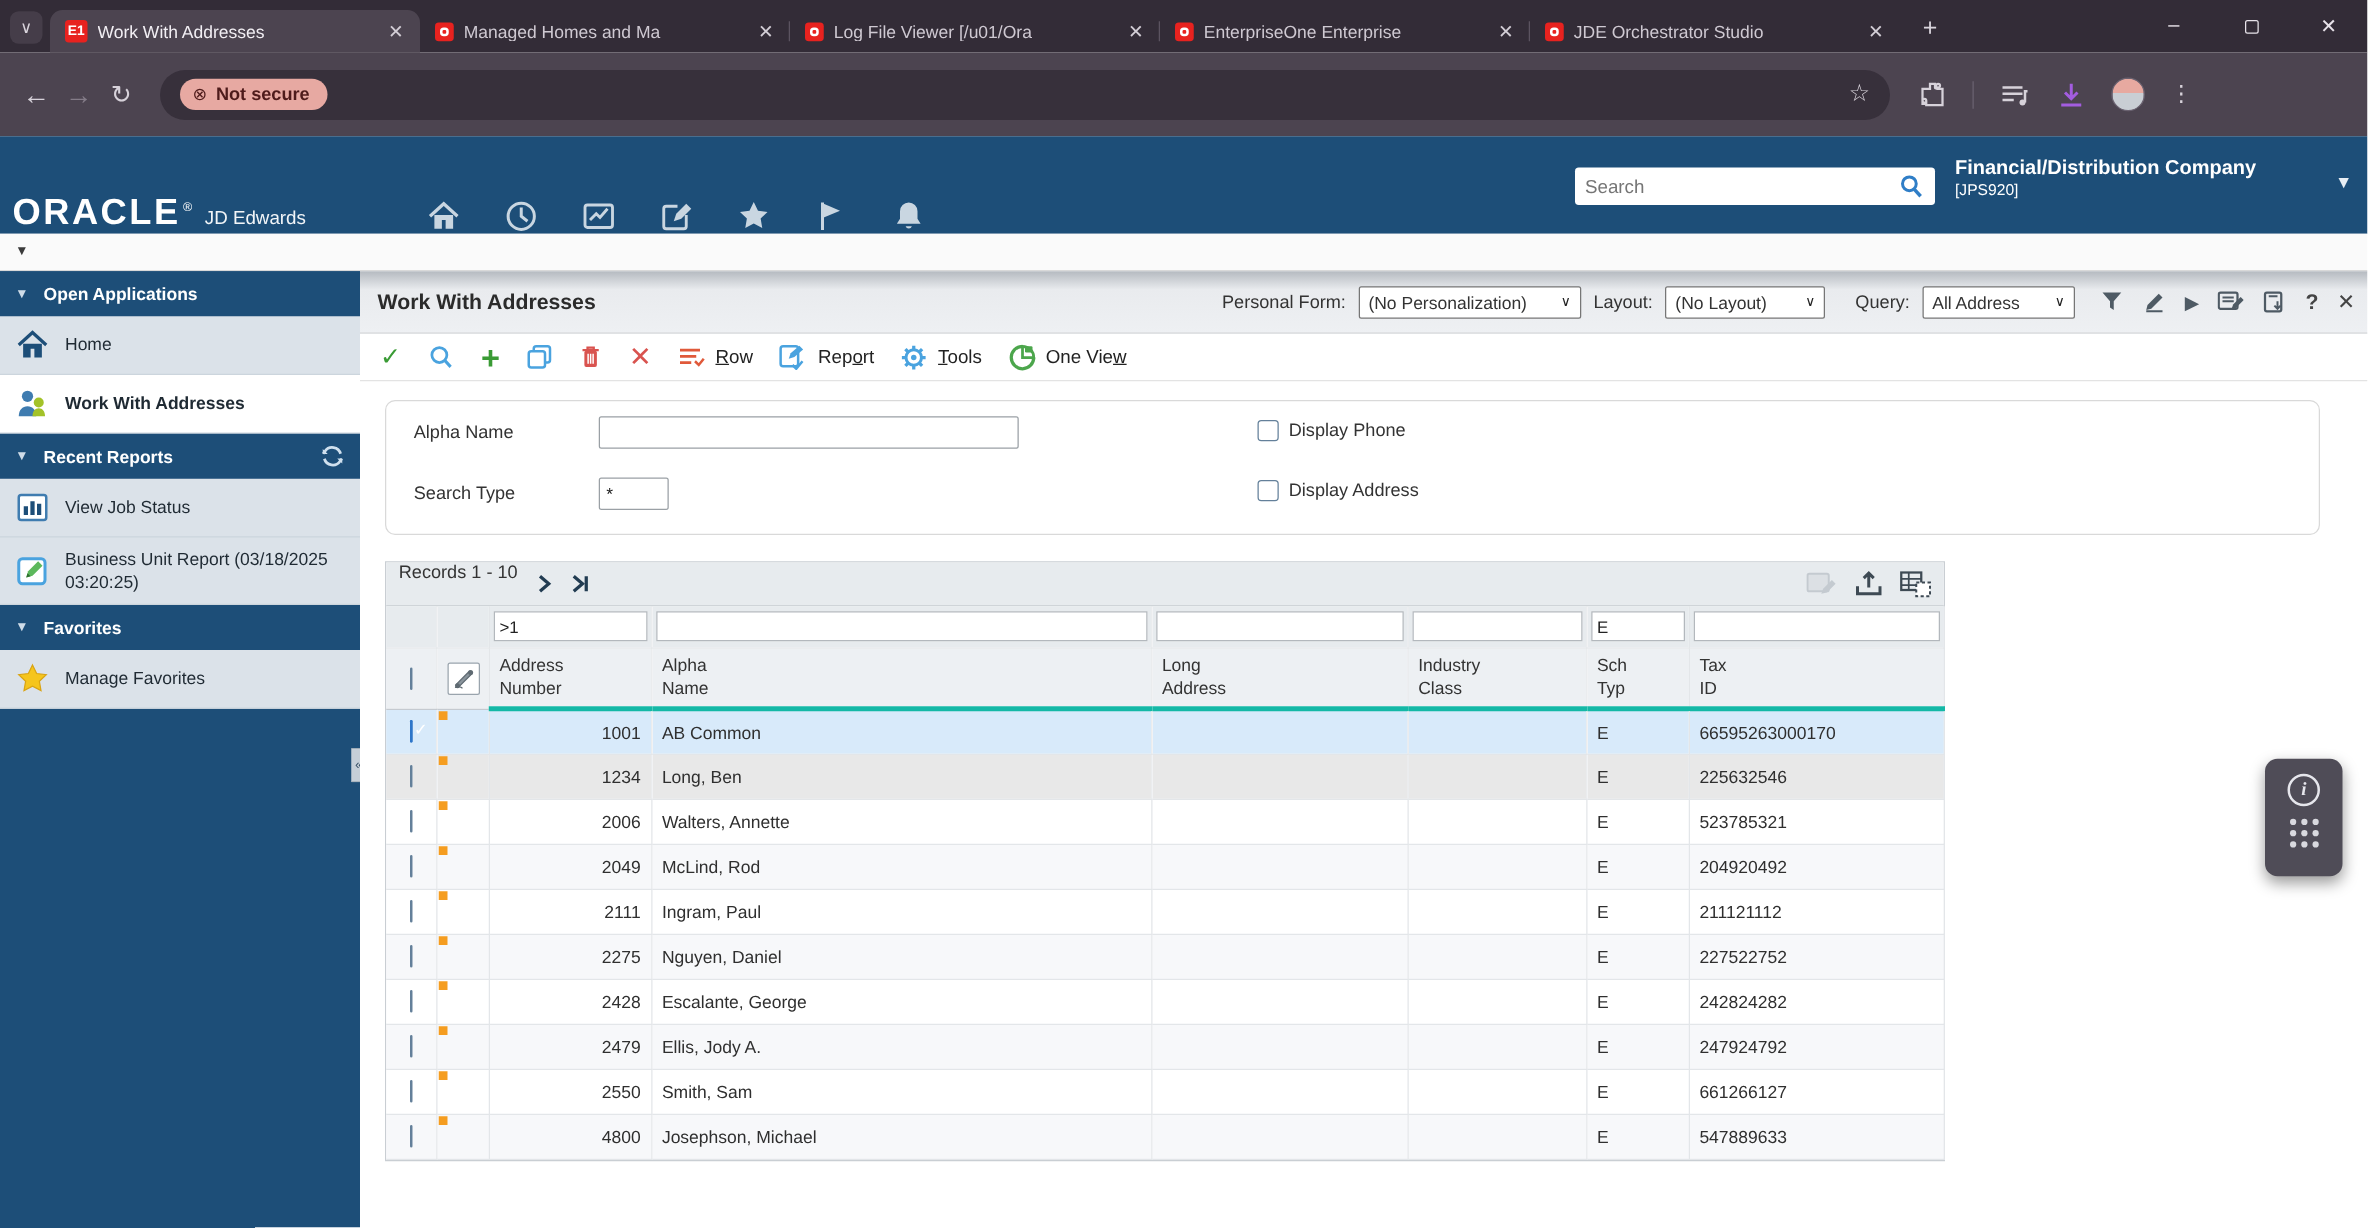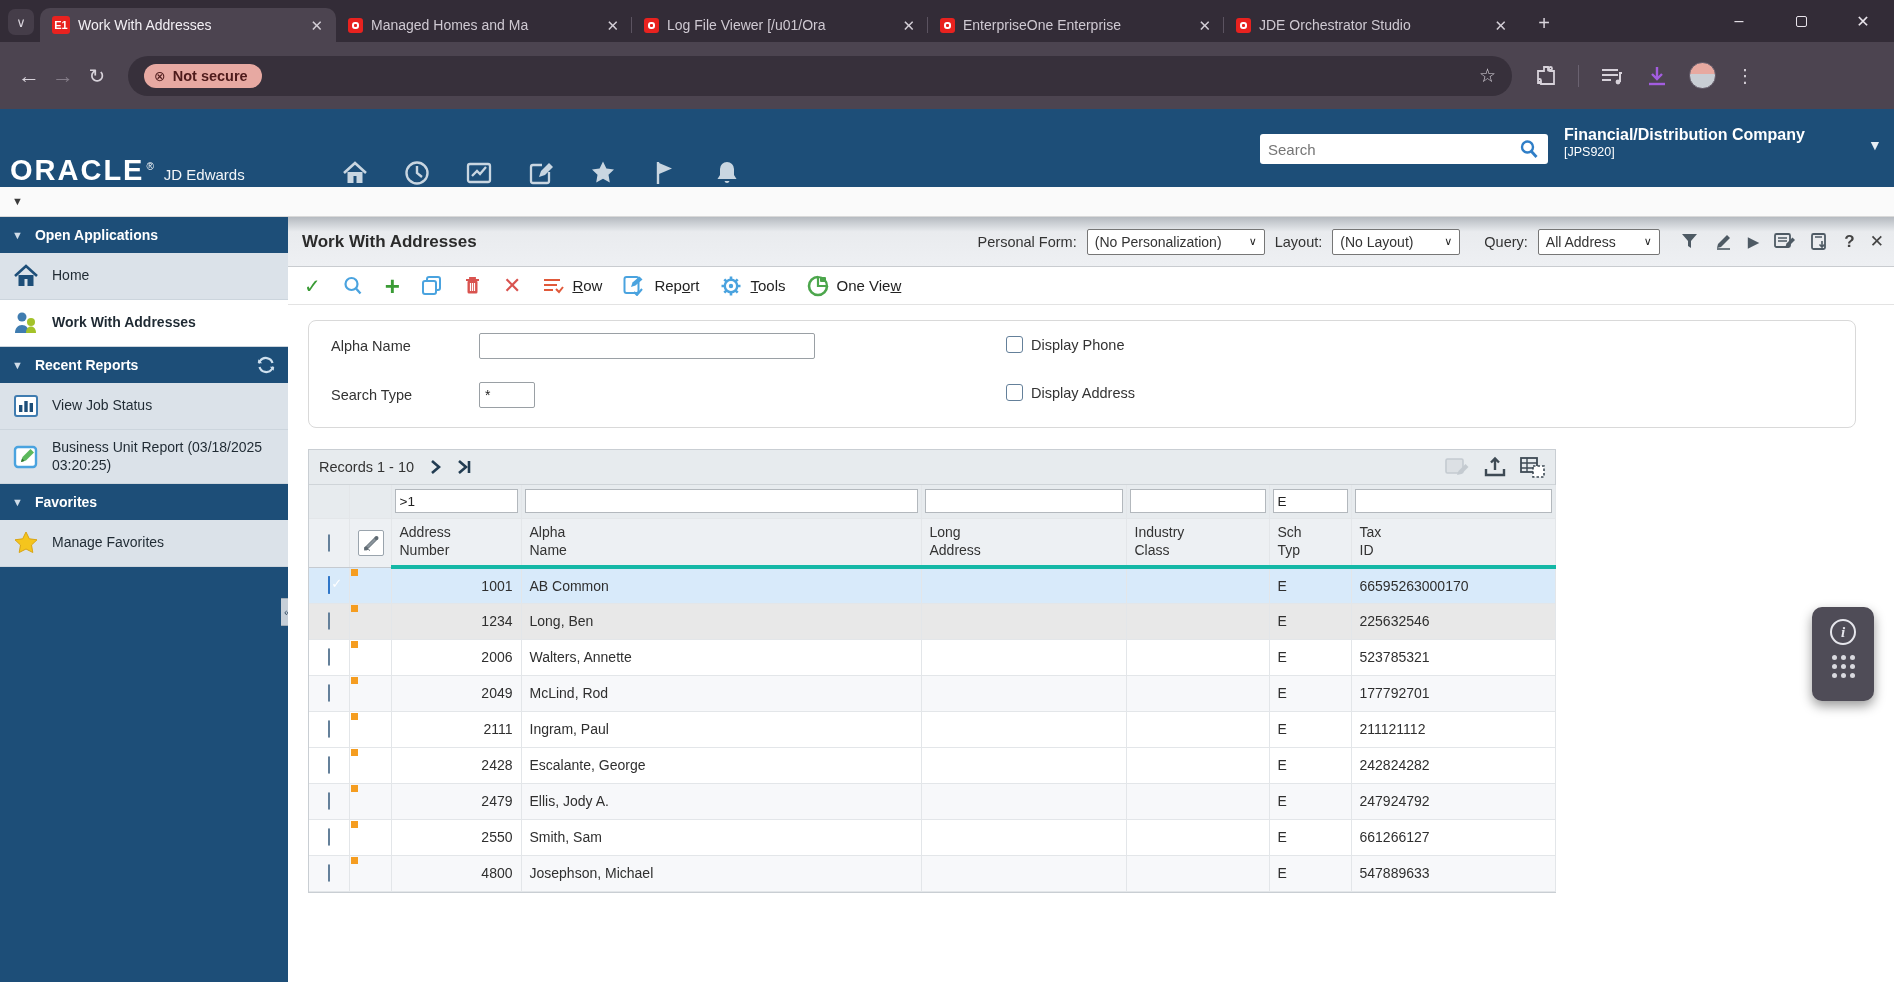--- a/index.html
+++ b/index.html
@@ -117,21 +117,21 @@
   .fp-input { position:absolute; height:26px; border:1px solid #9aa0a5; border-radius:2px;
     font-size:14px; padding:0 5px; font-family:"Liberation Sans","DejaVu Sans",sans-serif; color:#222; outline:none; }
   .chk-row { position:absolute; display:flex; align-items:center; gap:8px; font-size:14.5px; color:#333; }
   .cb { width:17px; height:17px; border:1.5px solid #64809a; border-radius:3px; background:#fff; position:relative; flex:none; }
   .cb.checked { background:#2e76c9; border-color:#2e76c9; }
   .cb.checked::after { content:"✓"; position:absolute; left:2.5px; top:-1px; color:#fff; font-size:13px; font-weight:bold; }
 
   
   .grid-wrap { position:absolute; left:20px; top:232px; width:1248px; border:1px solid #c9ced3; }
   .records-bar { height:35px; background:#e7ebee; border-bottom:1px solid #cfd4d8;
-    display:flex; align-items:center; padding:0 10px; font-size:14.5px; color:#333; }
+    display:flex; padding:0 10px; font-size:14.5px; color:#333; }
   .rec-nav { display:flex; align-items:center; gap:14px; margin-left:14px; color:#223c52; }
   .rec-icons { margin-left:auto; display:flex; align-items:center; gap:12px; }
 
   table.grid { border-collapse:collapse; width:1246px; table-layout:fixed; font-size:14px; }
   table.grid td, table.grid th { border-right:1px solid #e3e6e9; border-bottom:1px solid #e3e6e9;
     padding:0 8px; overflow:hidden; white-space:nowrap; }
   tr.filter-row td { background:#e7ebee; height:33px; padding:0 3px; }
   tr.filter-row input { width:100%; height:24px; border:1px solid #b3b8bd; font-size:13.5px;
     padding:0 4px; font-family:"Liberation Sans","DejaVu Sans",sans-serif; color:#222; outline:none; }
   tr.header-row th { background:#edf0f3; height:49px; text-align:left; font-weight:normal;
@@ -593,33 +593,45 @@
       <tr class="data-row alt">
         <td class="cbcell"><span class="cb"></span></td>
         <td class="attcell">
               <span class="marker"></span>
             </td>
         <td class="num">2049</td>
         <td>McLind, Rod</td>
         <td></td>
         <td></td>
         <td>E</td>
-        <td>177792701</td>
+        <td>204920492</td>
       </tr>
       <tr class="data-row">
         <td class="cbcell"><span class="cb"></span></td>
         <td class="attcell">
               <span class="marker"></span>
             </td>
         <td class="num">2111</td>
         <td>Ingram, Paul</td>
         <td></td>
         <td></td>
         <td>E</td>
         <td>211121112</td>
+      </tr>
+      <tr class="data-row alt">
+        <td class="cbcell"><span class="cb"></span></td>
+        <td class="attcell">
+              <span class="marker"></span>
+            </td>
+        <td class="num">2275</td>
+        <td>Nguyen, Daniel</td>
+        <td></td>
+        <td></td>
+        <td>E</td>
+        <td>227522752</td>
       </tr>
       <tr class="data-row">
         <td class="cbcell"><span class="cb"></span></td>
         <td class="attcell">
               <span class="marker"></span>
             </td>
         <td class="num">2428</td>
         <td>Escalante, George</td>
         <td></td>
         <td></td>

